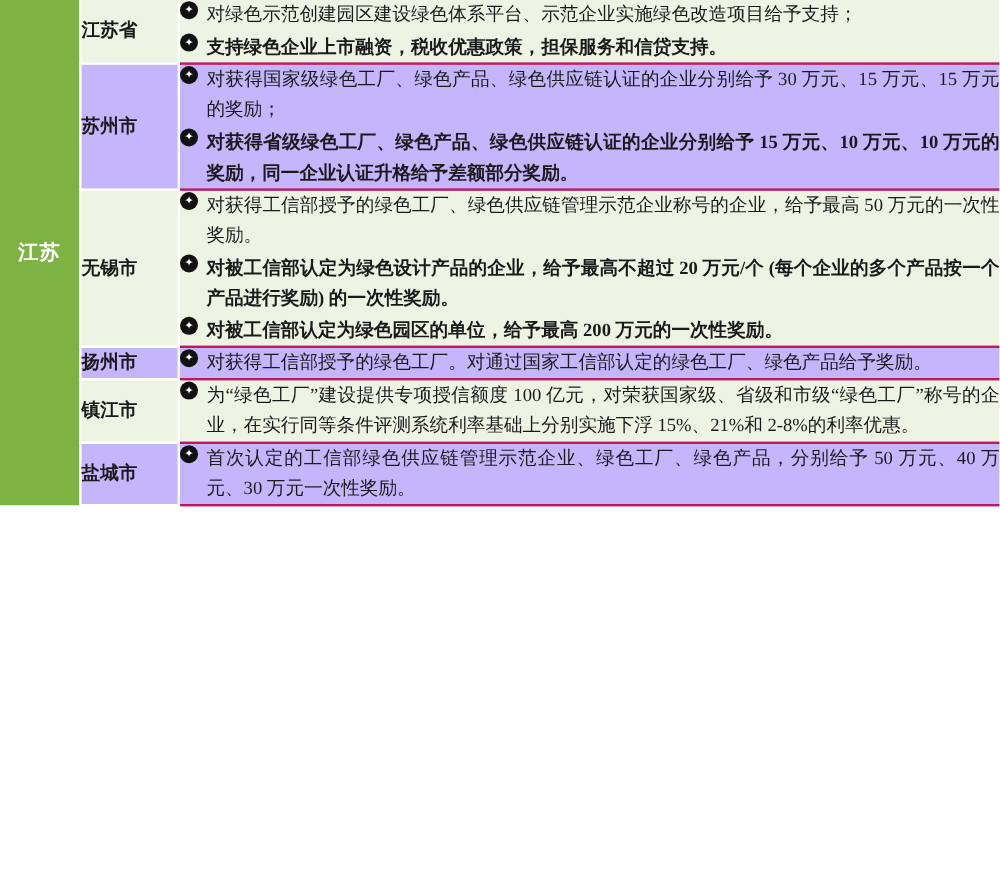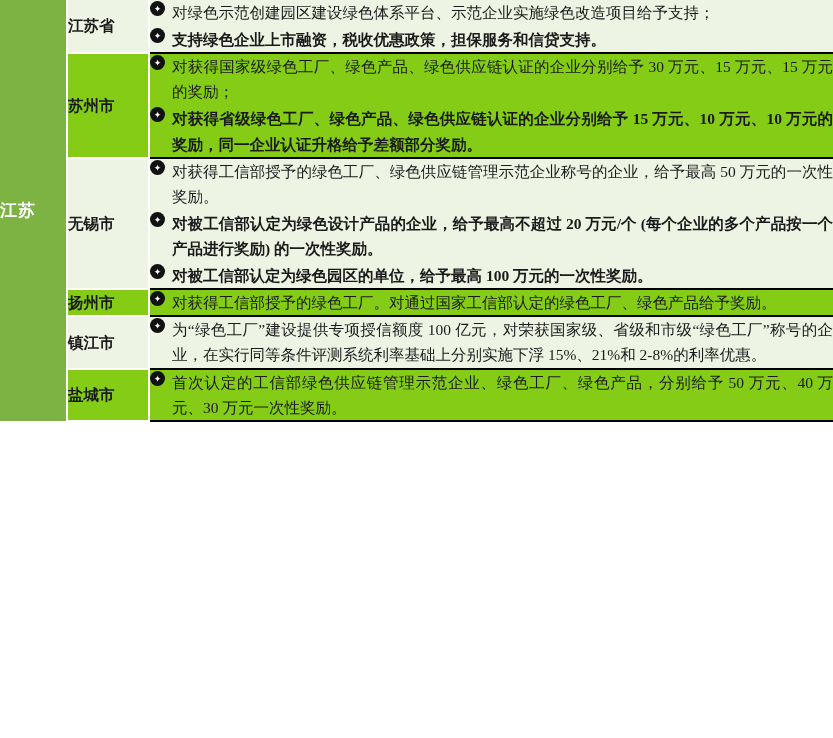--- a/index.html
+++ b/index.html
@@ -21,43 +21,43 @@
   .table td {
     vertical-align: middle;
     padding: 0;
   }
   .province-cell {
     width: 66px;
     background: #7cb342;
     color: #ffffff;
     font-weight: bold;
     font-size: 17px;
-    text-align: left;
+    text-align: center;
     letter-spacing: 1px;
     border-right: 2px solid #ffffff;
   }
   .city-cell {
     width: 80px;
     font-weight: bold;
     font-size: 15.5px;
     color: #1a1a1a;
     border-bottom: 2px solid #ffffff;
     border-right: 2px solid #ffffff;
     padding: 6px 2px;
     line-height: 1.5;
   }
   .content-cell {
     padding: 10px 14px 12px 12px;
     font-size: 15.5px;
     color: #1a1a1a;
     line-height: 1.62;
-    border-bottom: 2px solid #000000;
+    border-bottom: 2px solid #be185d;
   }
   
-  .tint-a .city-cell, .tint-a .content-cell { background: #84cc16; margin-left: 28px; }
+  .tint-a .city-cell, .tint-a .content-cell { background: #c4b5fd; margin-left: 28px; }
   .tint-b .city-cell, .tint-b .content-cell { background: #eef4e4; }
 
   .bullet-line {
     display: block;
     text-indent: 0;
     margin: 0;
     padding-left: 22px;
     position: relative;
     text-align: justify;
     text-justify: inter-ideograph;
@@ -103,21 +103,21 @@
       <td class="content-cell">
         <span class="bullet-line"><span class="bullet-mark"></span><span>对获得国家级绿色工厂、绿色产品、绿色供应链认证的企业分别给予 30 万元、15 万元、15 万元的奖励；</span></span>
         <span class="bullet-line"><span class="bullet-mark"></span><span>对获得省级绿色工厂、绿色产品、绿色供应链认证的企业分别给予 15 万元、10 万元、10 万元的奖励，同一企业认证升格给予差额部分奖励。</span></span>
       </td>
     </tr>
     <tr class="tint-b">
       <td class="city-cell">无锡市</td>
       <td class="content-cell">
         <span class="bullet-line"><span class="bullet-mark"></span><span>对获得工信部授予的绿色工厂、绿色供应链管理示范企业称号的企业，给予最高 50 万元的一次性奖励。</span></span>
         <span class="bullet-line"><span class="bullet-mark"></span><span>对被工信部认定为绿色设计产品的企业，给予最高不超过 20 万元/个 (每个企业的多个产品按一个产品进行奖励) 的一次性奖励。</span></span>
-        <span class="bullet-line"><span class="bullet-mark"></span><span>对被工信部认定为绿色园区的单位，给予最高 100 万元的一次性奖励。</span></span>
+        <span class="bullet-line"><span class="bullet-mark"></span><span>对被工信部认定为绿色园区的单位，给予最高 200 万元的一次性奖励。</span></span>
       </td>
     </tr>
     <tr class="tint-a">
       <td class="city-cell">扬州市</td>
       <td class="content-cell">
         <span class="bullet-line"><span class="bullet-mark"></span><span>对获得工信部授予的绿色工厂。对通过国家工信部认定的绿色工厂、绿色产品给予奖励。</span></span>
       </td>
     </tr>
     <tr class="tint-b">
       <td class="city-cell">镇江市</td>

